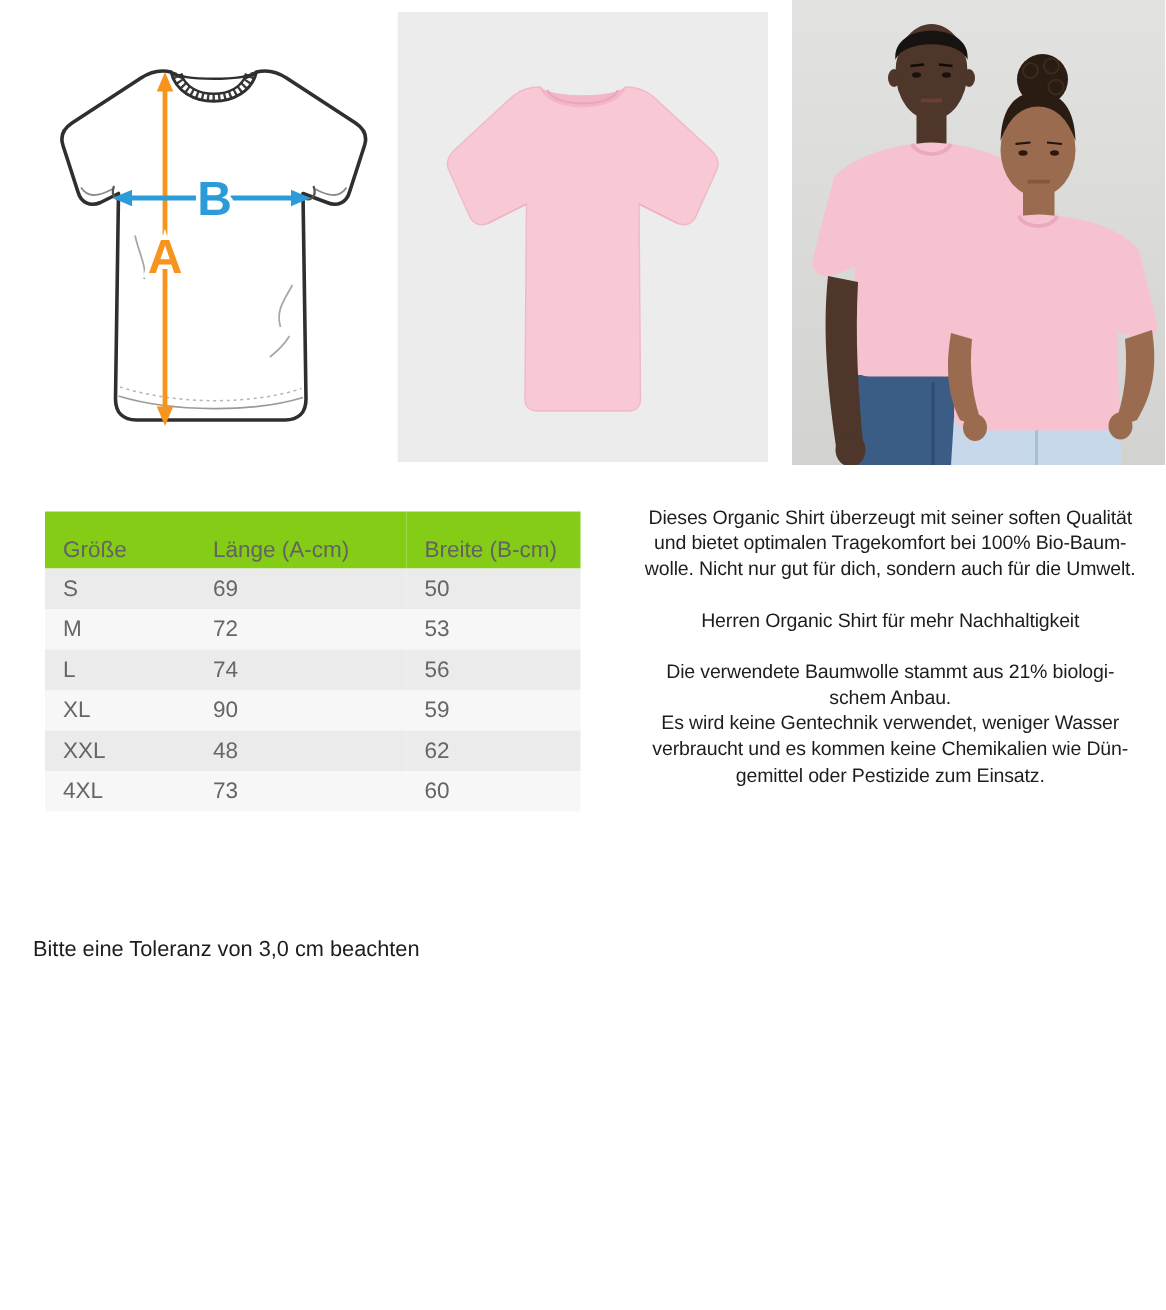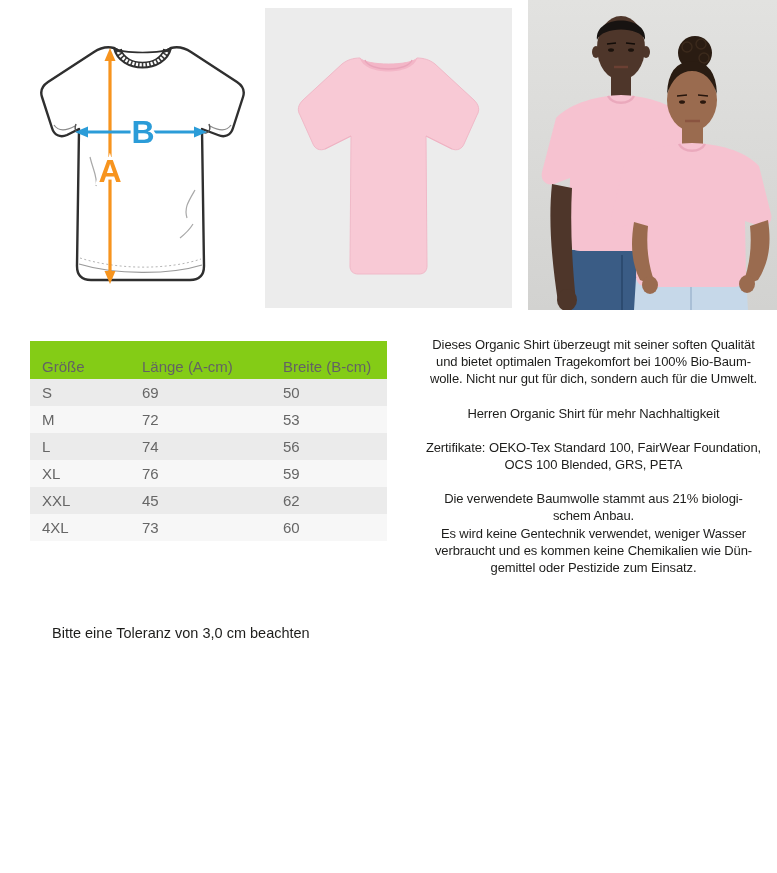--- a/index.html
+++ b/index.html
@@ -28,21 +28,21 @@
     height: 26px; padding: 12px 0 0 12px; color: #636363;
   }
   .size-table td { height: 27px; padding: 0 0 0 12px; }
   .size-table tbody tr:nth-child(odd)  { background: #EBEBEB; }
   .size-table tbody tr:nth-child(even) { background: #F7F7F7; }
   .col-size   { width: 100px; }
   .col-length { width: 141px; }
   .col-width  { width: 116px; }
 
   .tolerance-note {
-    position: absolute; left: 52px; top: 625px;
+    position: absolute; left: 22px; top: 625px;
     font-size: 14.5px; color: #1D1D1B;
   }
 
   .description {
     position: absolute; left: 410px; top: 336px; width: 367px;
     font-size: 13px; line-height: 17.2px; letter-spacing: -0.1px;
     color: #1D1D1B;
     text-align: center;
   }
   .description p { margin: 0 0 17px 0; white-space: pre-wrap; }
@@ -187,45 +187,43 @@
           <td>72</td>
           <td>53</td>
         </tr>
         <tr>
           <td>L</td>
           <td>74</td>
           <td>56</td>
         </tr>
         <tr>
           <td>XL</td>
-          <td>76</td>
+          <td>90</td>
           <td>59</td>
         </tr>
         <tr>
           <td>XXL</td>
-          <td>45</td>
+          <td>48</td>
           <td>62</td>
         </tr>
         <tr>
           <td>4XL</td>
           <td>73</td>
           <td>60</td>
         </tr>
       </tbody>
   </table>
 
   <div class="tolerance-note">Bitte eine Toleranz von 3,0 cm beachten</div>
 
   <div class="description">
     <p>Dieses Organic Shirt überzeugt mit seiner soften Qualität
 und bietet optimalen Tragekomfort bei 100% Bio-Baum-
 wolle. Nicht nur gut für dich, sondern auch für die Umwelt.</p>
     <p>Herren Organic Shirt für mehr Nachhaltigkeit</p>
-    <p>Zertifikate: OEKO-Tex Standard 100, FairWear Foundation,
-OCS 100 Blended, GRS, PETA</p>
     <p>Die verwendete Baumwolle stammt aus 21% biologi-
 schem Anbau.
 Es wird keine Gentechnik verwendet, weniger Wasser
 verbraucht und es kommen keine Chemikalien wie Dün-
 gemittel oder Pestizide zum Einsatz.</p>
   </div>
 
 </div>
 
 </body></html>

